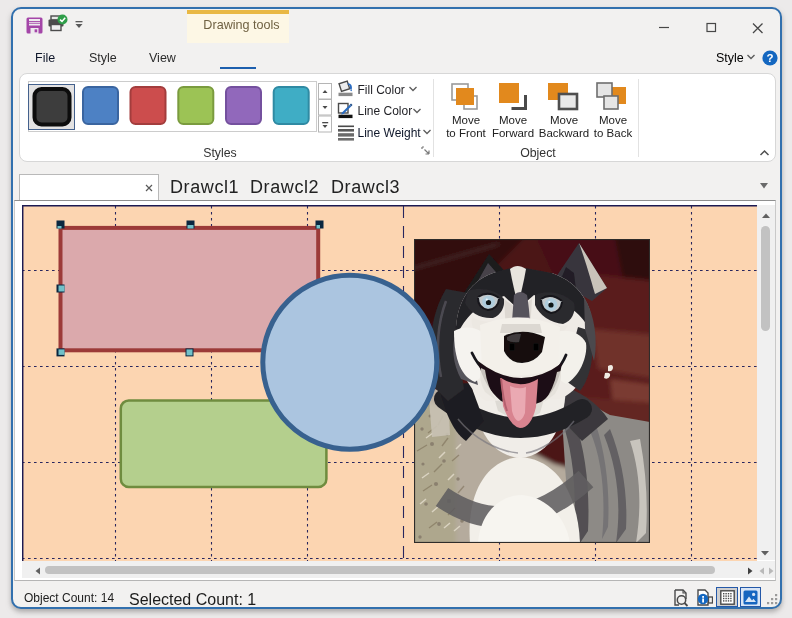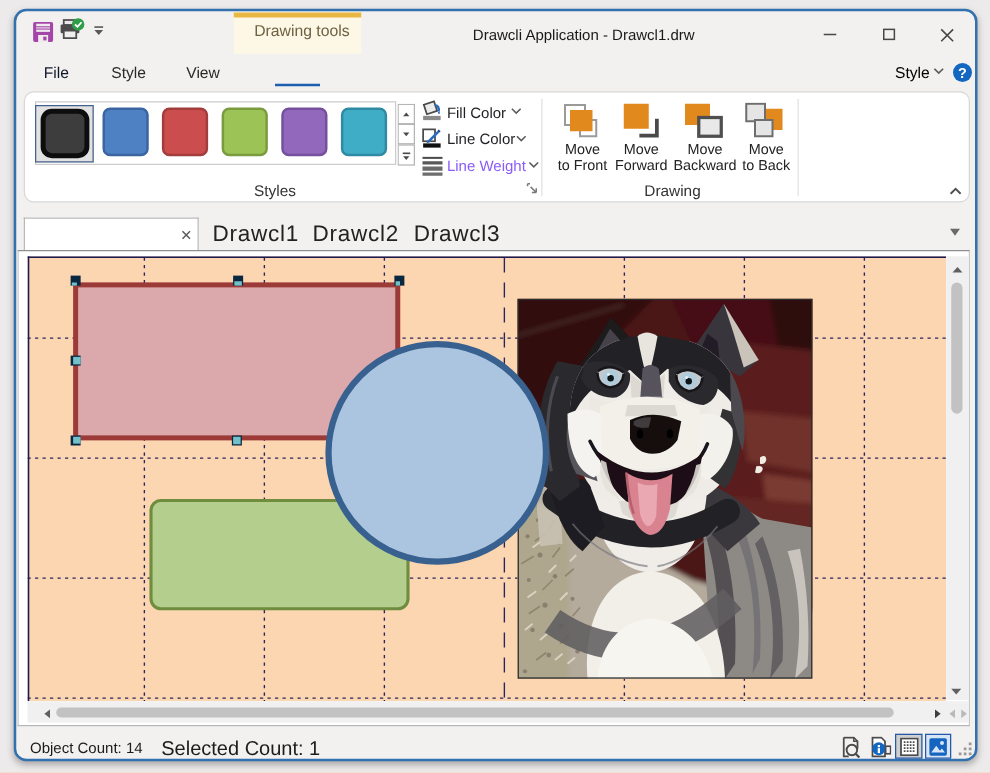--- a/index.html
+++ b/index.html
@@ -29,21 +29,20 @@
     <path d="M13 5.6 L15 7.4 L18.2 3.8" stroke="#fff" stroke-width="1.5" fill="none"></path>
   </svg>
   <svg class="abs" style="left:74px;top:20px" width="10" height="9" viewBox="0 0 10 9">
     <rect x="1.5" y="1" width="7" height="1.3" fill="#5a5a5a"></rect>
     <path d="M1.5 4 L8.5 4 L5 8 Z" fill="#5a5a5a"></path>
   </svg>
 
   <div class="abs" style="left:187px;top:10px;width:102px;height:33px;background:#fdf7e5;border-top:4px solid #e9b844;box-sizing:border-box;"></div>
   <div class="abs" style="left:190px;top:17.5px;width:103px;text-align:center;font-size:12.6px;color:#6f6142;">Drawing tools</div>
 
-  <div class="abs" style="left:310px;top:21px;width:314px;text-align:center;font-size:12px;color:#191919;">Drawcli Application - Drawcl1.drw</div>
 
   <svg class="abs" style="left:648px;top:16px" width="125" height="20" viewBox="0 0 125 20">
     <line x1="11" y1="11.5" x2="21" y2="11.5" stroke="#474747" stroke-width="1.2"></line>
     <rect x="59" y="7.5" width="8.5" height="8" fill="none" stroke="#474747" stroke-width="1.2"></rect>
     <path d="M105 7.5 L114.5 17 M114.5 7.5 L105 17" stroke="#474747" stroke-width="1.3"></path>
   </svg>
 
   <div class="abs" style="left:35px;top:51px;font-size:12.5px;color:#0f172a;">File</div>
   <div class="abs" style="left:89px;top:51px;font-size:12.5px;color:#2b2b2b;">Style</div>
   <div class="abs" style="left:149px;top:51px;font-size:12.5px;color:#2b2b2b;">View</div>
@@ -111,21 +110,21 @@
   <svg class="abs" style="left:412px;top:107px" width="10" height="8" viewBox="0 0 10 8">
       <path d="M1.5 2 L5 5.5 L8.5 2" stroke="#5c5c5c" stroke-width="1.3" fill="none"></path>
     </svg>
 
   <svg class="abs" style="left:337px;top:124px" width="18" height="17" viewBox="0 0 18 17">
     <rect x="1" y="1.5" width="16" height="1.6" fill="#4a4a4a"></rect>
     <rect x="1" y="5" width="16" height="2.6" fill="#585858"></rect>
     <rect x="1" y="9.2" width="16" height="3.4" fill="#6a6a6a"></rect>
     <rect x="1" y="14" width="16" height="2.6" fill="#6e6e6e"></rect>
   </svg>
-  <div class="abs" style="left:357.5px;top:125.5px;font-size:12px;color:#8b5cf6;">Line Weight</div>
+  <div class="abs" style="left:357.5px;top:125.5px;font-size:12px;color:#0f172a;">Line Weight</div>
   <svg class="abs" style="left:422px;top:128px" width="10" height="8" viewBox="0 0 10 8">
       <path d="M1.5 2 L5 5.5 L8.5 2" stroke="#5c5c5c" stroke-width="1.3" fill="none"></path>
     </svg>
 
   <svg class="abs" style="left:450px;top:82px" width="30" height="29" viewBox="0 0 30 29">
     <rect x="2" y="2" width="16" height="16" fill="#fff" stroke="#9a9a9a" stroke-width="1.6"></rect>
     <rect x="14" y="14" width="13" height="13" fill="#fff" stroke="#9a9a9a" stroke-width="1.6"></rect>
     <rect x="6" y="6" width="18" height="17" fill="#e2891d"></rect>
   </svg>
   <svg class="abs" style="left:497px;top:82px" width="32" height="29" viewBox="0 0 32 29">
@@ -138,21 +137,21 @@
   </svg>
   <svg class="abs" style="left:596px;top:82px" width="31" height="29" viewBox="0 0 31 29">
     <rect x="11" y="5" width="19" height="17" fill="#e2891d"></rect>
     <rect x="1" y="1" width="15" height="14" fill="#e5e5e5" stroke="#6e6e6e" stroke-width="1.6"></rect>
     <rect x="8" y="14" width="14" height="13" fill="#e5e5e5" stroke="#6e6e6e" stroke-width="1.6"></rect>
   </svg>
   <div class="abs" style="left:436px;top:114px;width:60px;text-align:center;font-size:11.5px;color:#222;line-height:12.8px;">Move<br>to Front</div>
   <div class="abs" style="left:483px;top:114px;width:60px;text-align:center;font-size:11.5px;color:#222;line-height:12.8px;">Move<br>Forward</div>
   <div class="abs" style="left:529px;top:114px;width:70px;text-align:center;font-size:11.5px;color:#222;line-height:12.8px;">Move<br>Backward</div>
   <div class="abs" style="left:583px;top:114px;width:60px;text-align:center;font-size:11.5px;color:#222;line-height:12.8px;">Move<br>to Back</div>
-  <div class="abs" style="left:488px;top:146px;width:100px;text-align:center;font-size:12.3px;color:#333;">Drawing</div>
+  <div class="abs" style="left:488px;top:146px;width:100px;text-align:center;font-size:12.3px;color:#333;">Object</div>
   <svg class="abs" style="left:759px;top:149px" width="11" height="8" viewBox="0 0 11 8">
     <path d="M1.5 6 L5.5 2 L9.5 6" stroke="#4f4f4f" stroke-width="1.5" fill="none"></path>
   </svg>
 
   <div class="abs" style="left:19px;top:173.5px;width:140px;height:27px;background:#fff;border:1px solid #b9b9b9;border-bottom:none;box-sizing:border-box;"></div>
   <svg class="abs" style="left:144px;top:183px" width="10" height="10" viewBox="0 0 10 10">
     <path d="M2 2 L8 8 M8 2 L2 8" stroke="#5a5a5a" stroke-width="1.2"></path>
   </svg>
   <div class="abs" style="left:170px;top:177px;font-size:18px;letter-spacing:0.6px;color:#222;">Drawcl1</div>
   <div class="abs" style="left:250px;top:177px;font-size:18px;letter-spacing:0.6px;color:#222;">Drawcl2</div>

